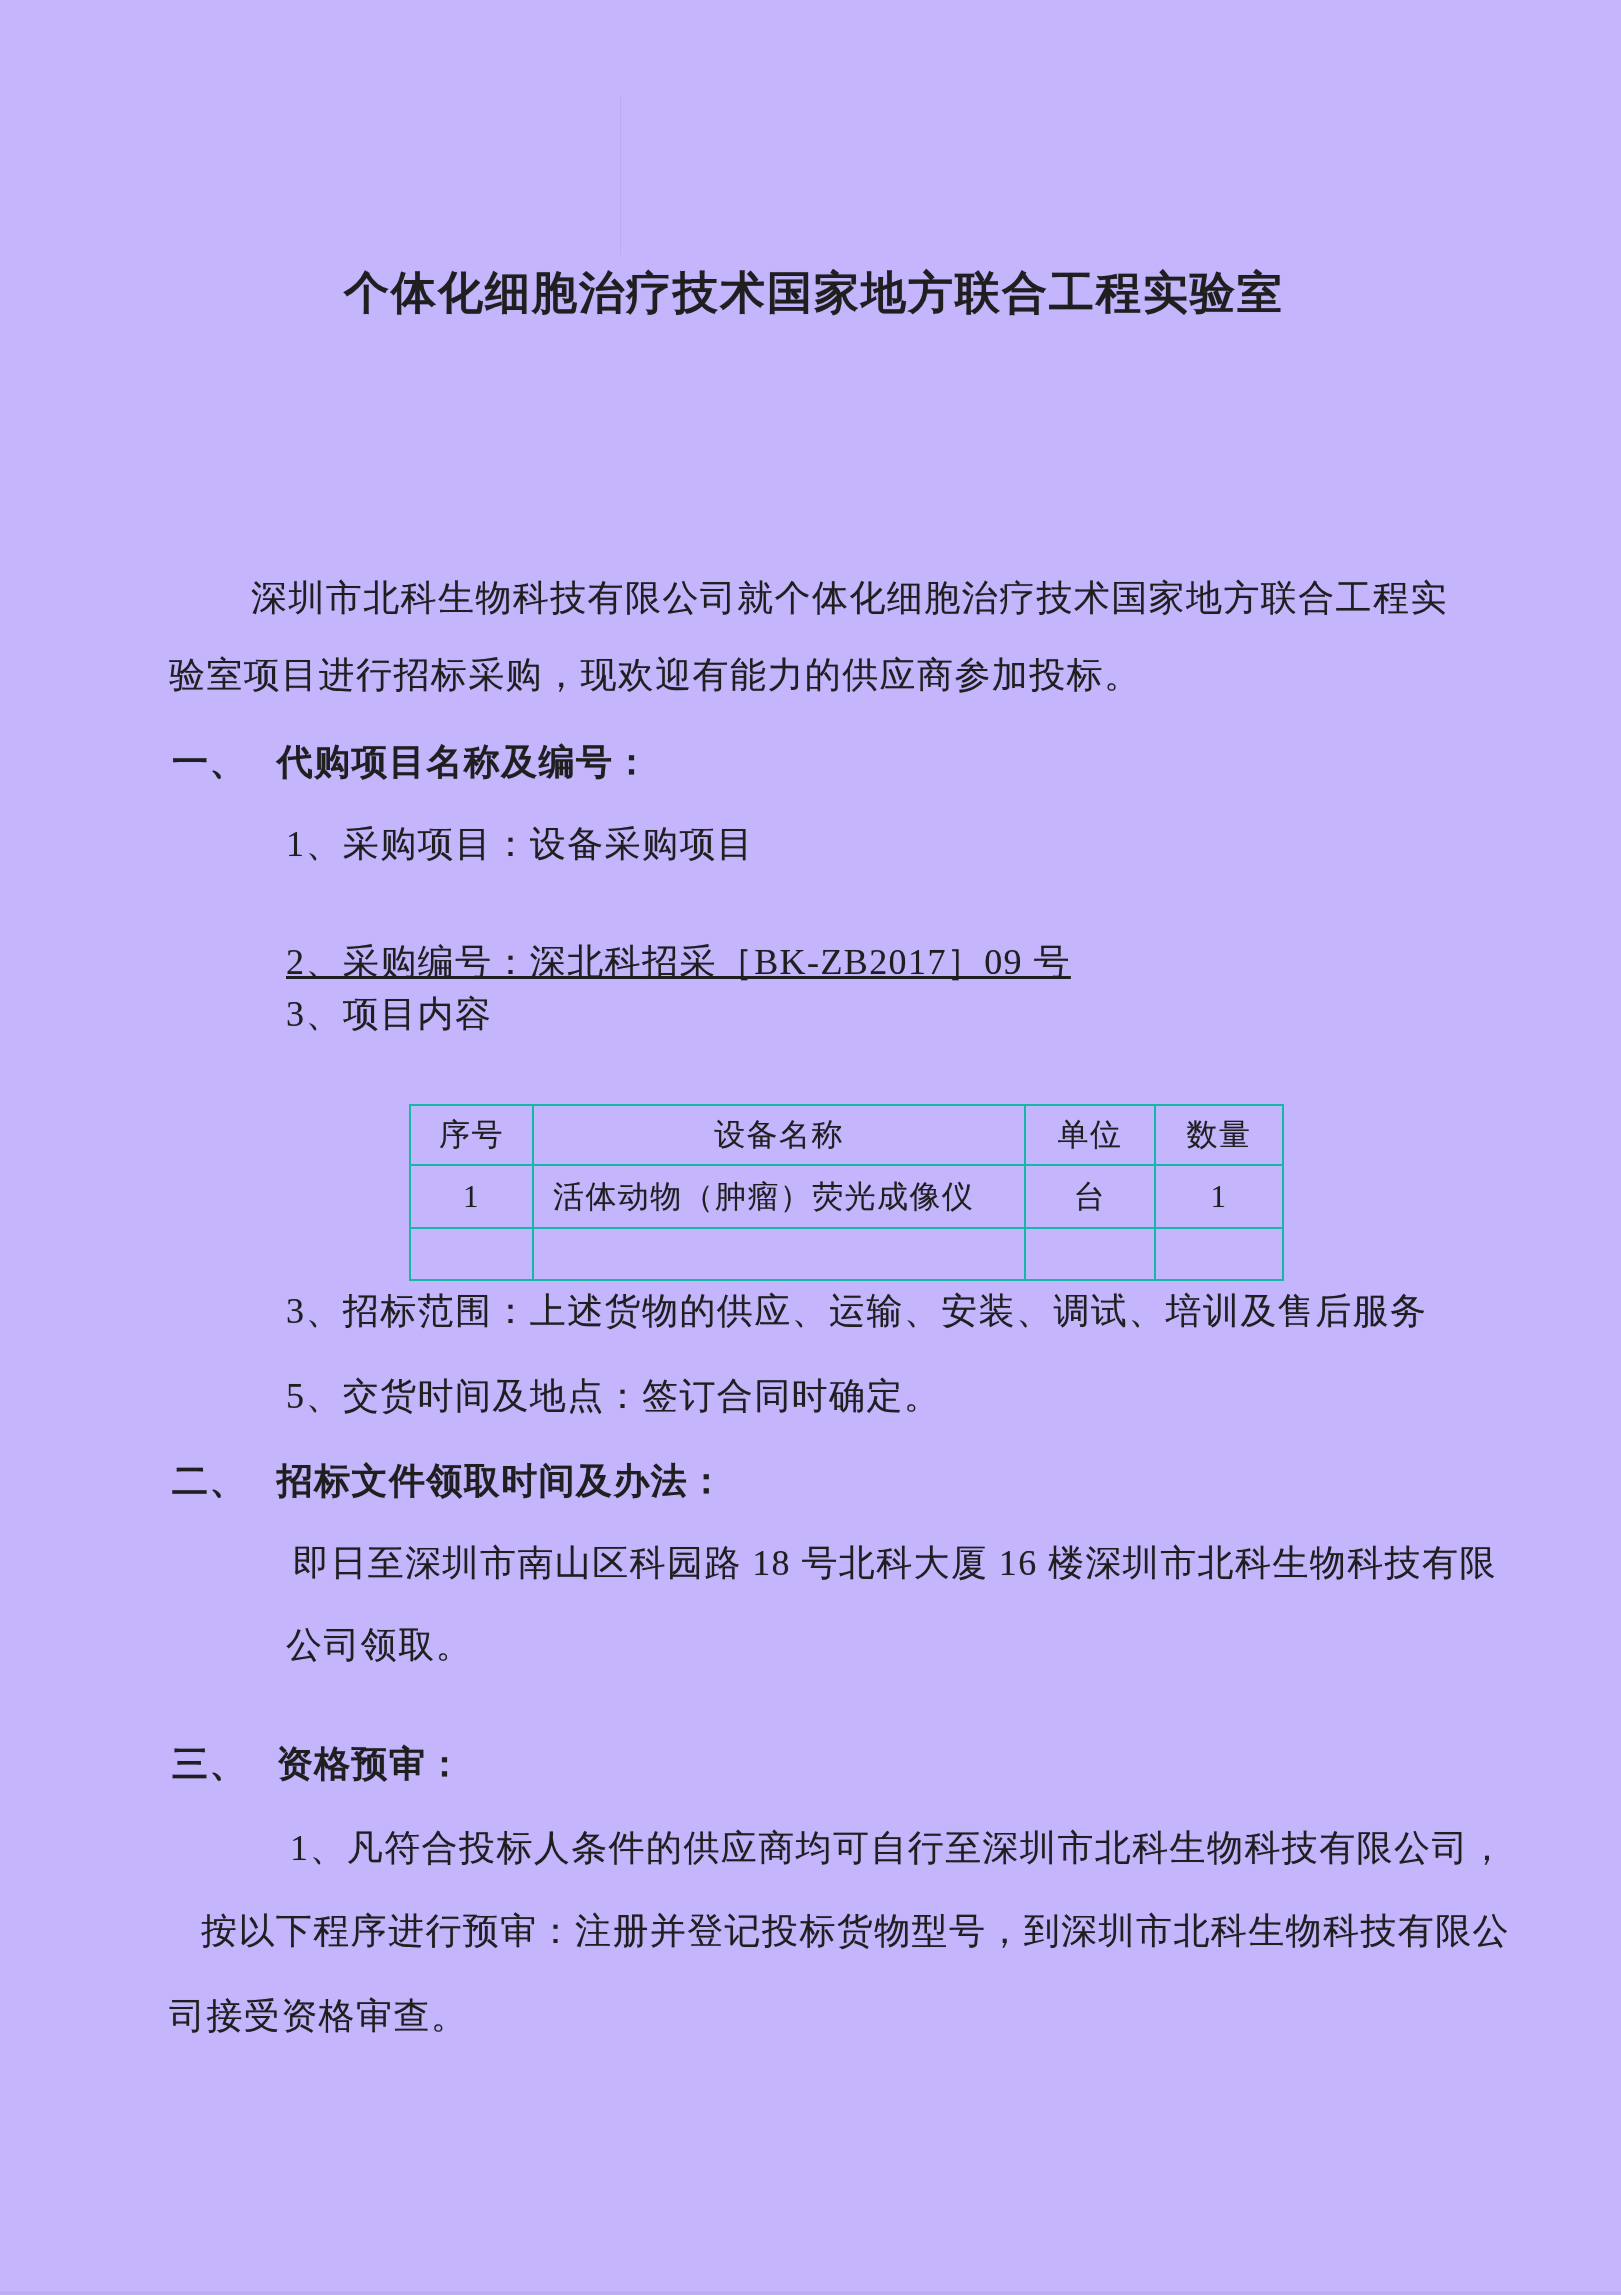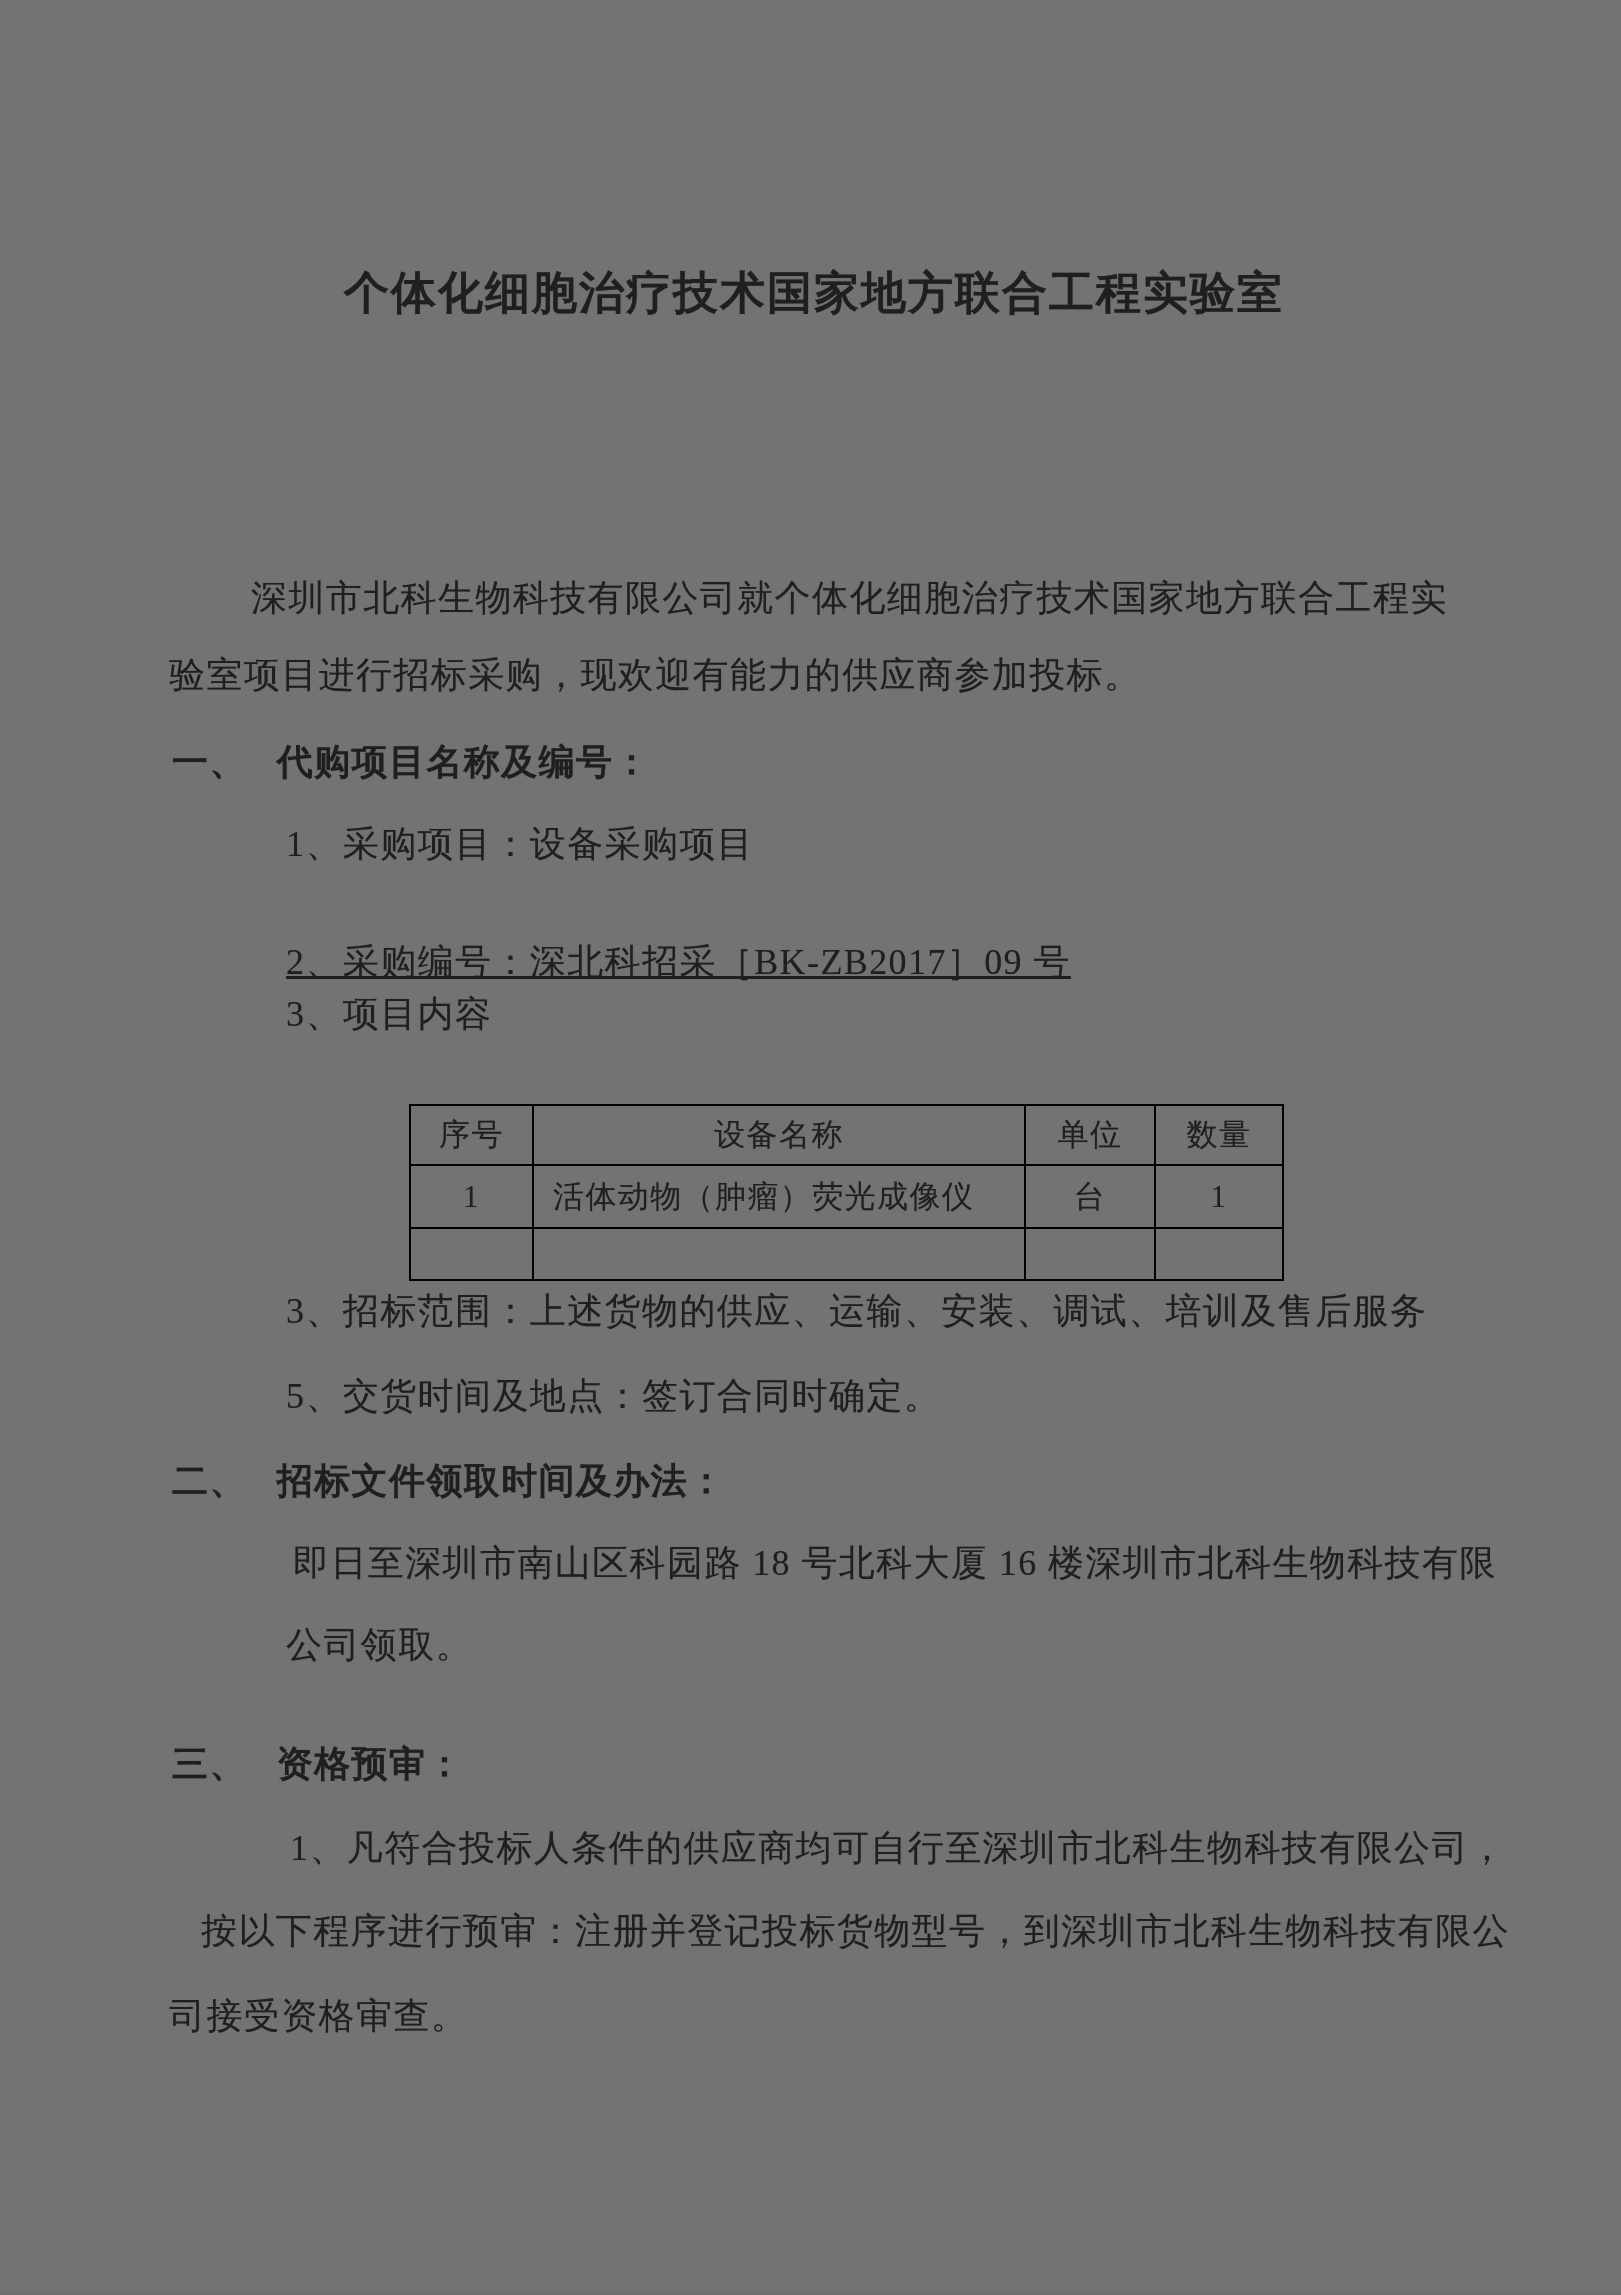--- a/index.html
+++ b/index.html
@@ -1,21 +1,21 @@
 <!DOCTYPE html>
 <html style="font-size:11px"><head>
 <meta charset="utf-8">
 <style>
   * { margin: 0; padding: 0; box-sizing: border-box; }
   html, body { background: #e8e8e8; }
   .page {
     position: relative;
     width: 1622px;
     height: 2295px;
-    background: #737373;
+    background: #c4b5fd;
     font-family: "Liberation Serif", "DejaVu Serif", serif;
     color: #1f1f1f;
     overflow: hidden;
   }
   
   .scan-line-artifact {
     position: absolute;
     left: 620px; top: 95px;
     width: 1.4px; height: 160px;
     background: rgba(60,60,60,0.08);
@@ -51,21 +51,21 @@
     position: absolute;
     left: 409px; top: 1104px;
     width: 873px;
     border-collapse: collapse;
     table-layout: fixed;
     font-size: 31px;
     letter-spacing: 1.4px;
     text-shadow: 0 0 0.7px rgba(20,20,20,0.3);
   }
   table.equip td, table.equip th {
-    border: 2px solid #000000;
+    border: 2px solid #14b8a6;
     font-weight: normal;
     text-align: center;
     vertical-align: middle;
     padding: 8px;
   }
   table.equip .hdr-row  { height: 56px; }
   table.equip .data-row { height: 63px; }
   table.equip .empty-row{ height: 52px; }
   table.equip td.name-cell {
     text-align: left;

